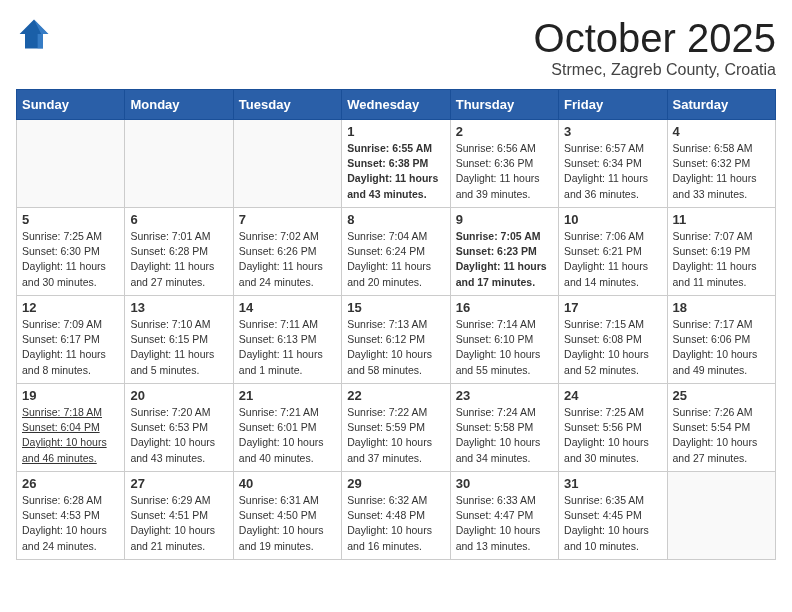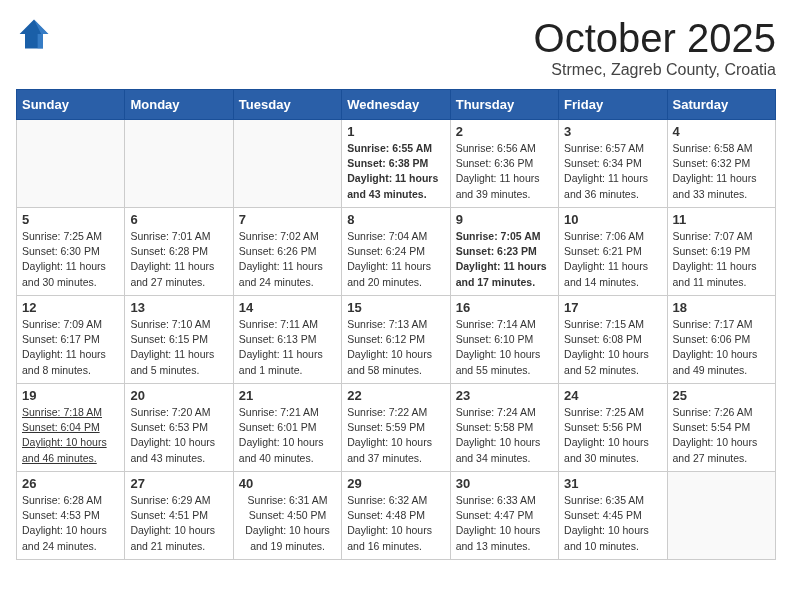--- a/index.html
+++ b/index.html
@@ -307,21 +307,21 @@
         </td>
         <td>
           <span class="day-number">27</span>
           <div class="day-info" style="white-space: pre-line;">Sunrise: 6:29 AM
 Sunset: 4:51 PM
 Daylight: 10 hours
 and 21 minutes.</div>
         </td>
         <td>
           <span class="day-number">40</span>
-          <div class="day-info" style="white-space: pre-line; text-align: center;">Sunrise: 6:31 AM
+          <div class="day-info" style="white-space: pre-line;">Sunrise: 6:31 AM
 Sunset: 4:50 PM
 Daylight: 10 hours
 and 19 minutes.</div>
         </td>
         <td>
           <span class="day-number">29</span>
           <div class="day-info" style="white-space: pre-line;">Sunrise: 6:32 AM
 Sunset: 4:48 PM
 Daylight: 10 hours
 and 16 minutes.</div>

